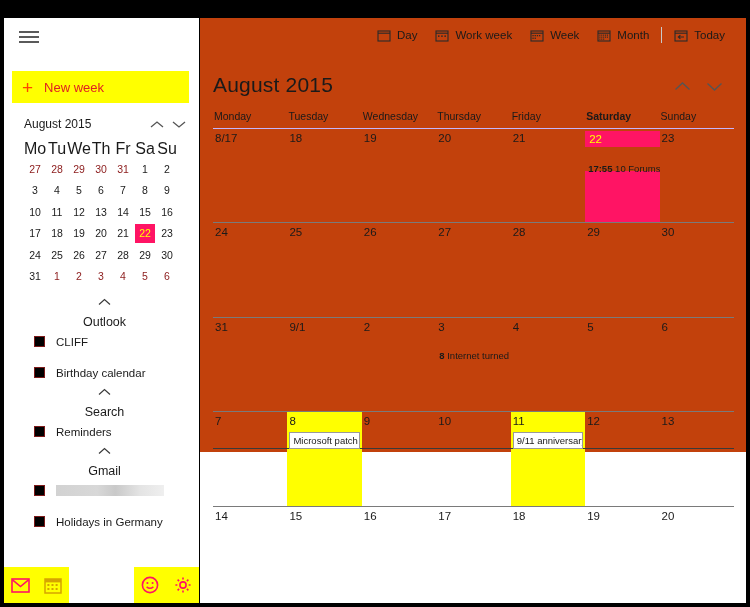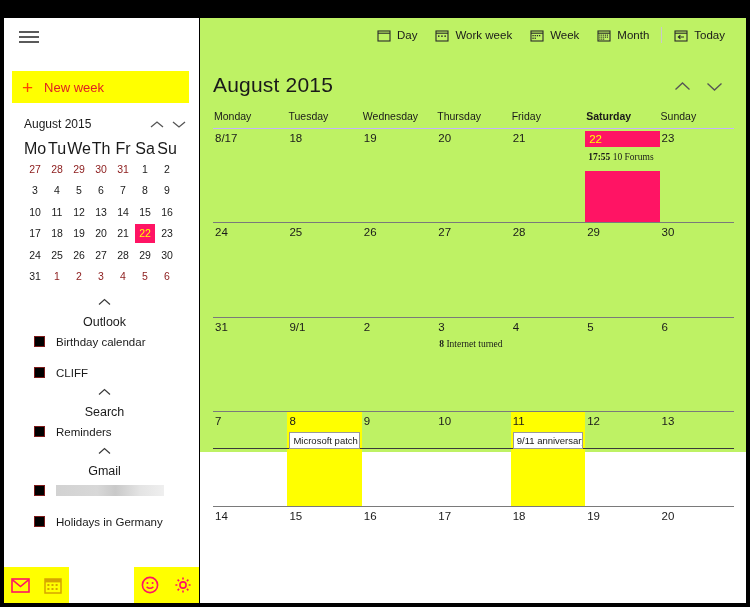--- a/index.html
+++ b/index.html
@@ -150,21 +150,21 @@
     width: 39px; height: 36px; background: #ffffff;
   }
   .bottombar .gap2 {
     width: 39px; height: 36px; background: #ffffff;
   }
 
   
   .main {
     position: absolute; left: 196px; top: 0;
     width: 546px; height: 434px;
-    background: #bef264;
+    background: #c2410c;
   }
   .toolbar {
     position: absolute; left: 0; top: 0;
     width: 546px; height: 34px;
     display: flex; align-items: center; justify-content: flex-end;
     padding-right: 12px; gap: 0px;
   }
   .tb-item {
     display: flex; align-items: center; gap: 6px;
     height: 26px; padding: 0 9px;
@@ -231,23 +231,23 @@
     display: block; margin-left: 0; padding-left: 4px;
     line-height: 16px; height: 16px;
   }
   .today-block {
     position: absolute; left: 0; top: 42px;
     width: 100%; height: 52px;
     background: #ff1464;
   }
   .event-plain {
     font-size: 9.5px; color: #1a1a1a;
-    padding-left: 3px; margin-top: 5px;
+    padding-left: 3px; margin-top: 16px;
     white-space: nowrap;
-    position: relative; z-index: 2; font-family: Liberation Serif, serif;
+    position: relative; z-index: 2;
   }
   .event-plain b { font-weight: bold; }
   .event-box {
     position: relative; z-index: 2;
     margin: 4px 2px 0 2px;
     background: #ffffff;
     border: 1px solid #9a9a9a;
     font-size: 9.5px; color: #1a1a1a;
     padding: 2px 3px;
     white-space: nowrap; overflow: hidden;
@@ -349,25 +349,25 @@
           <div class="cal-group">
             <span class="chev">
               <svg width="13" height="8" viewBox="0 0 13 8">
                 <path d="M1 6.5 L6.5 1.5 L12 6.5" fill="none" stroke="#3a3a3a" stroke-width="1.2"></path>
               </svg>
             </span>
             <span class="gname">Outlook</span>
           </div>
           <div class="cal-item">
             <span class="cal-box"></span>
-            <span class="cal-name">Birthday calendar</span>
+            <span class="cal-name">CLIFF</span>
           </div>
           <div class="cal-item">
             <span class="cal-box"></span>
-            <span class="cal-name">CLIFF</span>
+            <span class="cal-name">Birthday calendar</span>
           </div>
           <div class="cal-group">
             <span class="chev">
               <svg width="13" height="8" viewBox="0 0 13 8">
                 <path d="M1 6.5 L6.5 1.5 L12 6.5" fill="none" stroke="#3a3a3a" stroke-width="1.2"></path>
               </svg>
             </span>
             <span class="gname">Search</span>
           </div>
           <div class="cal-item">

